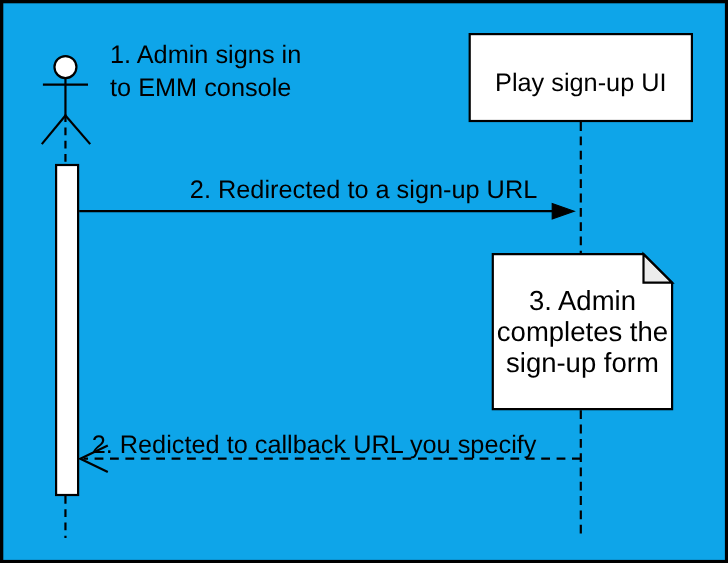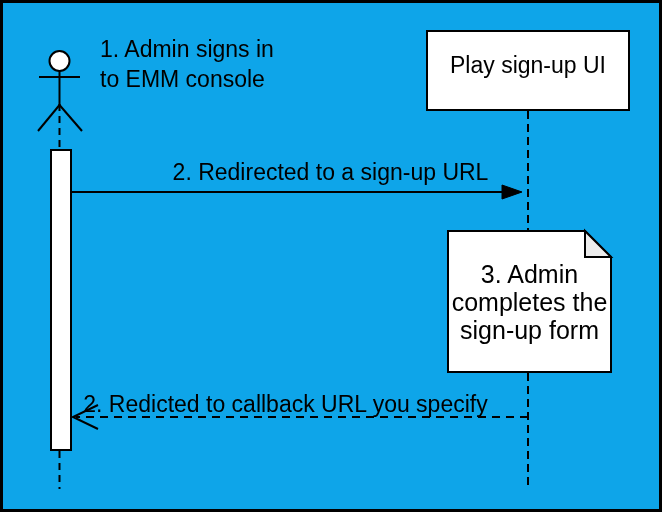--- a/index.html
+++ b/index.html
@@ -16,21 +16,21 @@
   .label {
     position: absolute;
     font-size: 23px;
     line-height: 24px;
     color: #000000;
     white-space: nowrap;
   }
   .label-center { text-align: center; }
   .actor-label { line-height: 30px; text-align: left; }
   .participant-label {
-    left: 427px; top: 35px; width: 202px; height: 60px;
+    left: 427px; top: 45px; width: 202px; height: 60px;
     display: flex; align-items: center; justify-content: center;
     white-space: nowrap;
     border-radius: 12px;
   }
   .note-label {
     left: 448px; top: 231px; width: 163px; height: 141px;
     display: flex; flex-direction: column;
     align-items: center; justify-content: center;
     font-size: 25px; line-height: 28px; text-align: left;
     white-space: nowrap;

